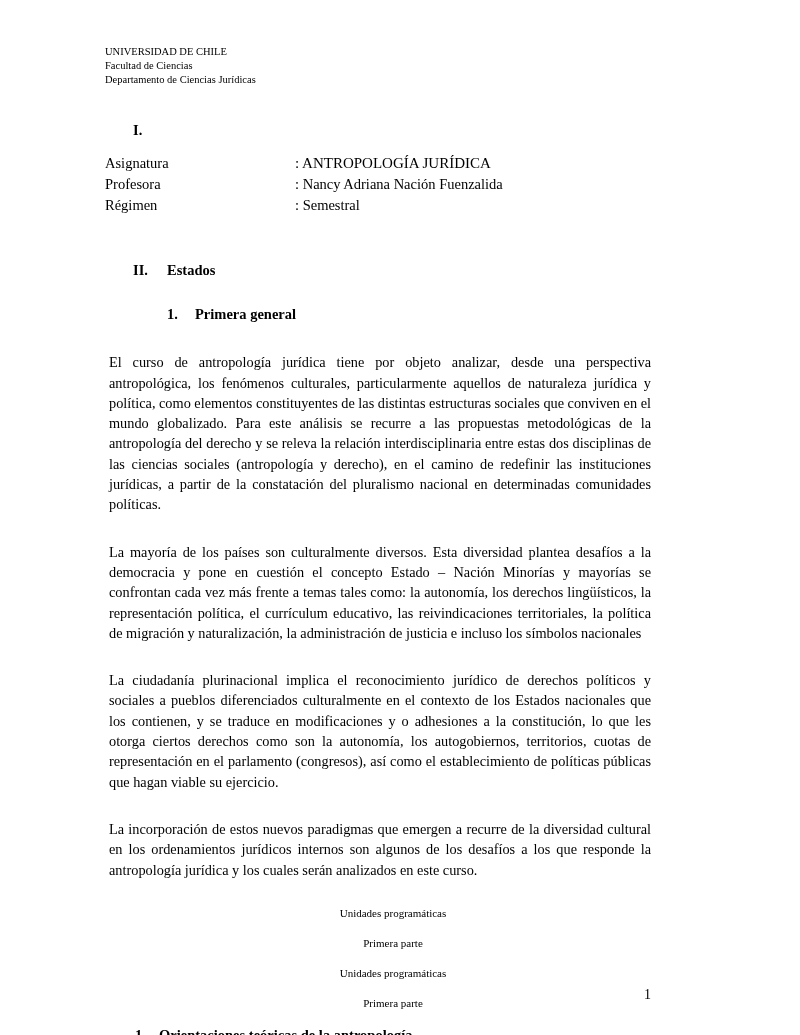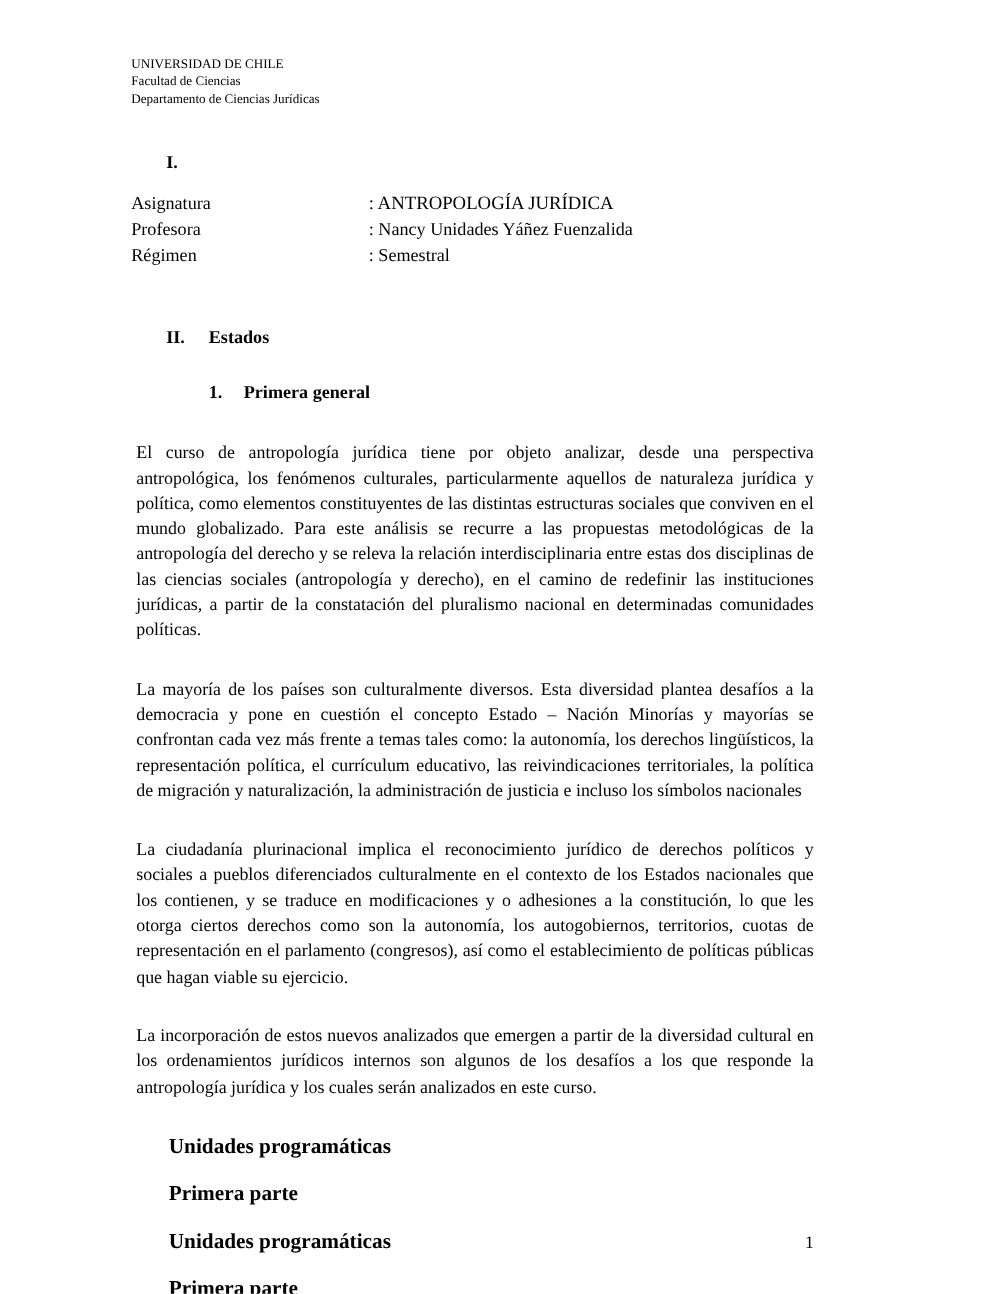--- a/index.html
+++ b/index.html
@@ -80,24 +80,25 @@
     flex: 0 0 28px;
   }
   p.body {
     font-size: 14.3px;
     line-height: 1.42;
     text-align: justify;
     margin: 0 0 14px 0;
     padding-left: 4px;
   }
   .unit-heading {
-    font-weight: bold;
-    font-size: 17px;
+    font-weight: normal;
+    font-size: 11px;
     padding-left: 30px;
     margin-bottom: 18px;
+    text-align: center;
   }
   .list-num {
     display: flex;
     font-weight: bold;
     font-size: 14.5px;
     padding-left: 30px;
     margin-bottom: 2px;
   }
   .list-num .numeral {
     width: 24px;
@@ -135,21 +136,21 @@
     <span class="numeral">I.</span>
   </div>
 
   <div class="meta-table">
     <div class="meta-row">
       <span class="meta-label">Asignatura</span>
       <span class="meta-value serif-big">: ANTROPOLOGÍA JURÍDICA</span>
     </div>
     <div class="meta-row">
       <span class="meta-label">Profesora</span>
-      <span class="meta-value">: Nancy Unidades Yáñez Fuenzalida</span>
+      <span class="meta-value">: Nancy Adriana Nación Fuenzalida</span>
     </div>
     <div class="meta-row">
       <span class="meta-label">Régimen</span>
       <span class="meta-value">: Semestral</span>
     </div>
   </div>
 
   <div class="gap-lg"></div>
 
   <div class="section-heading">
@@ -165,21 +166,21 @@
   </div>
 
   <div class="gap-sm"></div>
 
   <p class="body">El curso de antropología jurídica tiene por objeto analizar, desde una perspectiva antropológica,  los fenómenos culturales, particularmente aquellos de naturaleza jurídica y política, como elementos constituyentes de las distintas estructuras sociales que conviven en el mundo globalizado. Para este análisis se recurre a las propuestas metodológicas de la antropología del derecho y se releva la relación interdisciplinaria entre estas dos disciplinas de las ciencias sociales (antropología y derecho), en el camino de redefinir las instituciones jurídicas, a partir de la constatación del pluralismo nacional en determinadas comunidades políticas.</p>
   <div class="gap-sm"></div>
   <p class="body">La mayoría de los países son culturalmente diversos. Esta diversidad plantea desafíos a la democracia y pone en cuestión el concepto Estado – Nación  Minorías y mayorías se confrontan cada vez más frente a temas tales como: la autonomía, los derechos lingüísticos, la representación política, el currículum educativo, las reivindicaciones territoriales, la política de migración y naturalización, la administración de justicia e incluso los símbolos nacionales</p>
   <div class="gap-sm"></div>
   <p class="body">La ciudadanía plurinacional implica el reconocimiento jurídico de derechos políticos y sociales a pueblos diferenciados culturalmente en el contexto de los Estados nacionales que los contienen, y se traduce en modificaciones y o adhesiones a la constitución, lo que les otorga ciertos derechos como son la autonomía, los autogobiernos, territorios, cuotas de representación en el parlamento (congresos), así como el establecimiento de políticas públicas que hagan viable su ejercicio.</p>
   <div class="gap-sm"></div>
-  <p class="body">La incorporación de estos nuevos analizados que emergen a partir de la diversidad cultural en los ordenamientos jurídicos internos son algunos de los desafíos a los que responde la antropología jurídica y  los cuales serán analizados en este curso.</p>
+  <p class="body">La incorporación de estos nuevos paradigmas que emergen a recurre de la diversidad cultural en los ordenamientos jurídicos internos son algunos de los desafíos a los que responde la antropología jurídica y  los cuales serán analizados en este curso.</p>
 
   <div class="gap-sm"></div>
 
   <div class="unit-heading">Unidades programáticas</div>
   <div class="unit-heading">Primera parte</div>
   <div class="unit-heading">Unidades programáticas</div>
   <div class="unit-heading">Primera parte</div>
 
   <div class="list-num">
     <span class="numeral">1</span>

